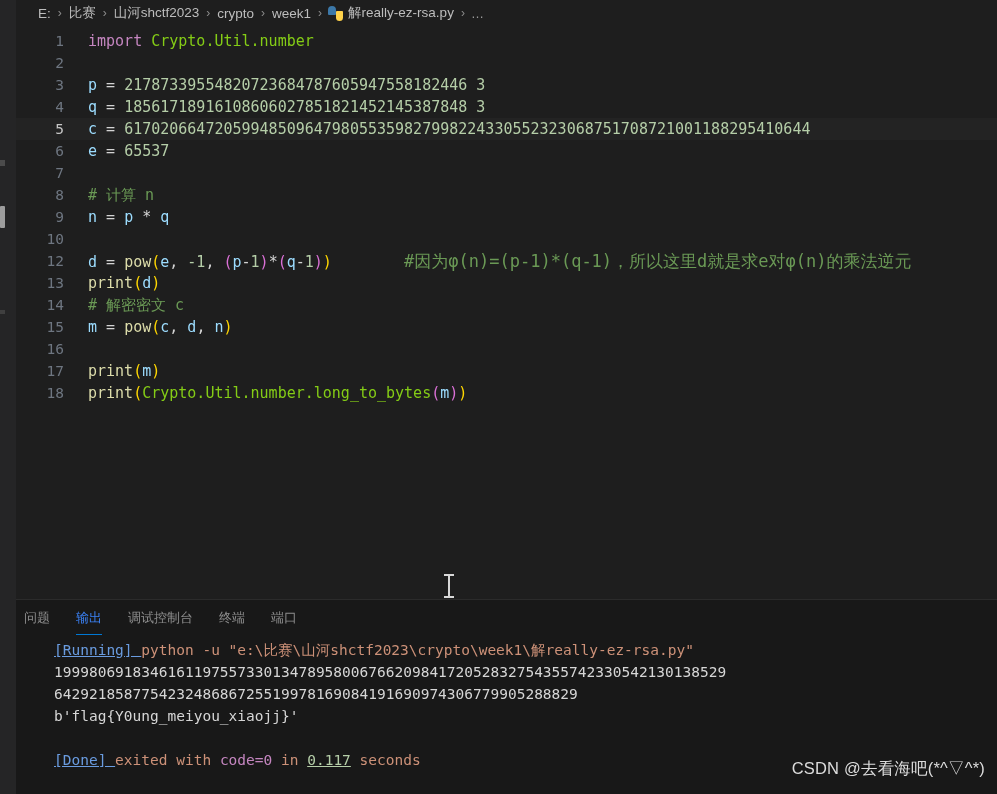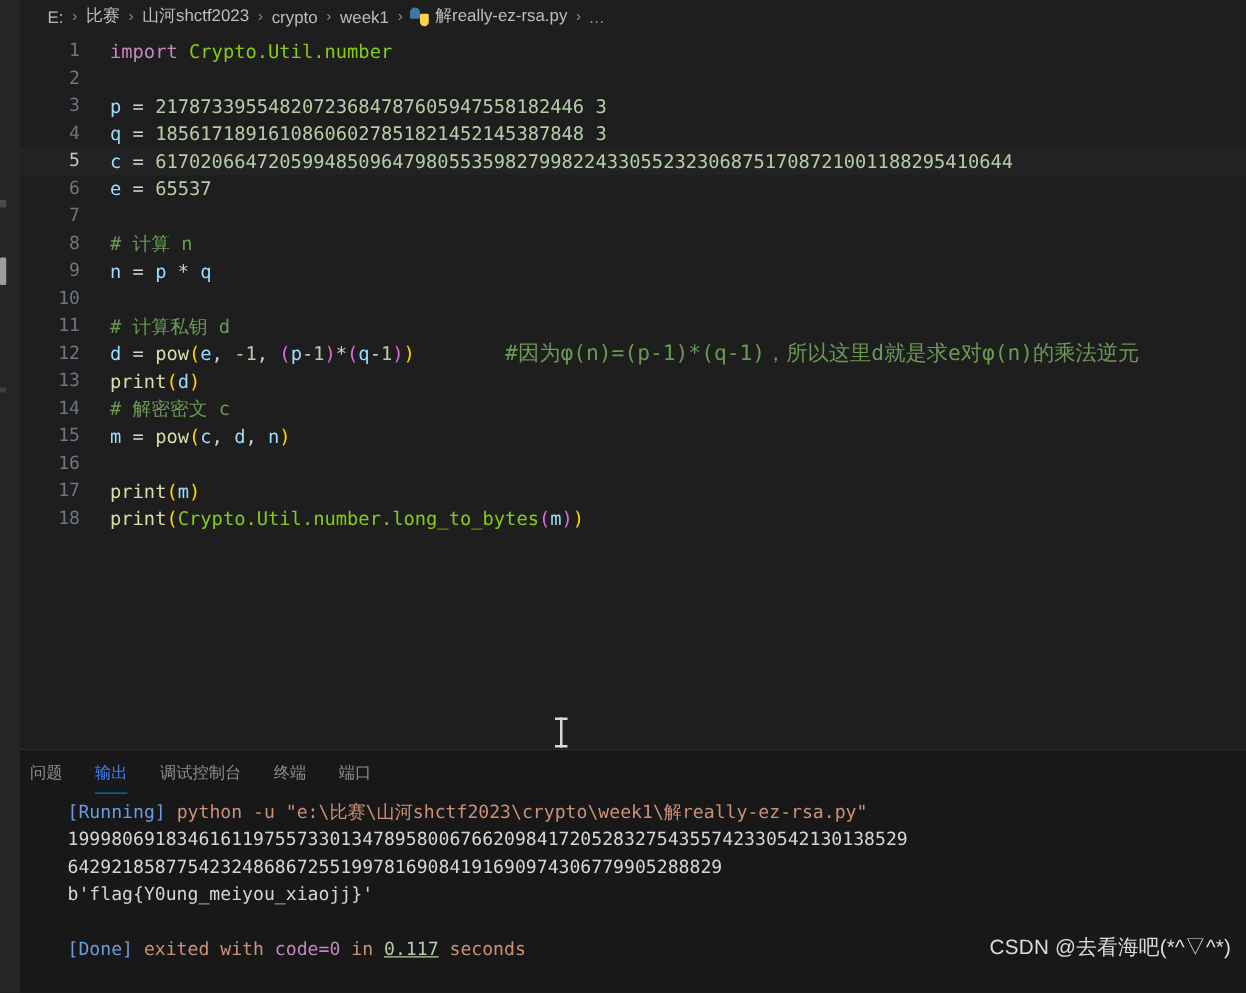--- a/index.html
+++ b/index.html
@@ -194,31 +194,31 @@
   .panel-body {
     flex: 1 1 auto;
     padding: 4px 0 0 38px;
     font-family: "DejaVu Sans Mono", "Liberation Mono", monospace;
     font-size: 14.5px;
     line-height: 22px;
     white-space: pre;
     overflow: hidden;
     position: relative;
   }
-  .out-blue   { color: #6a9ce0; }
+  .out-blue   { color: #6a9ce0; text-decoration: underline; }
   .out-orange { color: #cd9178; }
   .out-white  { color: #d6d6d6; }
   .out-magenta{ color: #c586c0; }
   .out-green  { color: #b5cea8; text-decoration: underline; }
   .out-line   { white-space: pre; }
 
   
   .watermark {
     position: absolute;
-    right: 12px; bottom: 25px;
+    right: 12px; bottom: 14px;
     font-size: 16.5px;
     color: #dcdcdc;
     font-family: "Liberation Sans", sans-serif;
     letter-spacing: 0.2px;
     white-space: nowrap;
   }
 </style>
 </head>
 <body>
 
@@ -256,21 +256,20 @@
       <div class="code-line"><div class="ln">1</div><div class="ltext"><span class="t-kw">import</span><span class="t-plain"> </span><span class="t-mod">Crypto.Util.number</span></div></div>
         <div class="code-line"><div class="ln">2</div><div class="ltext"></div></div>
         <div class="code-line"><div class="ln">3</div><div class="ltext"><span class="t-var">p</span><span class="t-op"> = </span><span class="t-num">21787339554820723684787605947558182446 3</span></div></div>
         <div class="code-line"><div class="ln">4</div><div class="ltext"><span class="t-var">q</span><span class="t-op"> = </span><span class="t-num">18561718916108606027851821452145387848 3</span></div></div>
         <div class="code-line active"><div class="ln">5</div><div class="ltext"><span class="t-var">c</span><span class="t-op"> = </span><span class="t-num">6170206647205994850964798055359827998224330552323068751708721001188295410644</span></div></div>
         <div class="code-line"><div class="ln">6</div><div class="ltext"><span class="t-var">e</span><span class="t-op"> = </span><span class="t-num">65537</span></div></div>
         <div class="code-line"><div class="ln">7</div><div class="ltext"></div></div>
         <div class="code-line"><div class="ln">8</div><div class="ltext"><span class="t-comment"># 计算 n</span></div></div>
         <div class="code-line"><div class="ln">9</div><div class="ltext"><span class="t-var">n</span><span class="t-op"> = </span><span class="t-var">p</span><span class="t-op"> * </span><span class="t-var">q</span></div></div>
         <div class="code-line"><div class="ln">10</div><div class="ltext"></div></div>
-        <div class="code-line"><div class="ln">11</div><div class="ltext"><span class="t-comment"># 计算私钥 d</span></div></div>
         <div class="code-line"><div class="ln">12</div><div class="ltext"><span class="t-var">d</span><span class="t-op"> = </span><span class="t-fn">pow</span><span class="t-paren1">(</span><span class="t-var">e</span><span class="t-op">, </span><span class="t-num">-1</span><span class="t-op">, </span><span class="t-paren2">(</span><span class="t-var">p</span><span class="t-op">-</span><span class="t-num">1</span><span class="t-paren2">)</span><span class="t-op">*</span><span class="t-paren2">(</span><span class="t-var">q</span><span class="t-op">-</span><span class="t-num">1</span><span class="t-paren2">)</span><span class="t-paren1">)</span><span class="t-plain">        </span><span class="inline-comment">#因为φ(n)=(p-1)*(q-1)，所以这里d就是求e对φ(n)的乘法逆元</span></div></div>
         <div class="code-line"><div class="ln">13</div><div class="ltext"><span class="t-fn">print</span><span class="t-paren1">(</span><span class="t-var">d</span><span class="t-paren1">)</span></div></div>
         <div class="code-line"><div class="ln">14</div><div class="ltext"><span class="t-comment"># 解密密文 c</span></div></div>
         <div class="code-line"><div class="ln">15</div><div class="ltext"><span class="t-var">m</span><span class="t-op"> = </span><span class="t-fn">pow</span><span class="t-paren1">(</span><span class="t-var">c</span><span class="t-op">, </span><span class="t-var">d</span><span class="t-op">, </span><span class="t-var">n</span><span class="t-paren1">)</span></div></div>
         <div class="code-line"><div class="ln">16</div><div class="ltext"></div></div>
         <div class="code-line"><div class="ln">17</div><div class="ltext"><span class="t-fn">print</span><span class="t-paren1">(</span><span class="t-var">m</span><span class="t-paren1">)</span></div></div>
         <div class="code-line"><div class="ln">18</div><div class="ltext"><span class="t-fn">print</span><span class="t-paren1">(</span><span class="t-mod">Crypto.Util.number.long_to_bytes</span><span class="t-paren2">(</span><span class="t-var">m</span><span class="t-paren2">)</span><span class="t-paren1">)</span></div></div>
         <div class="text-cursor"></div>
     </div>
 

